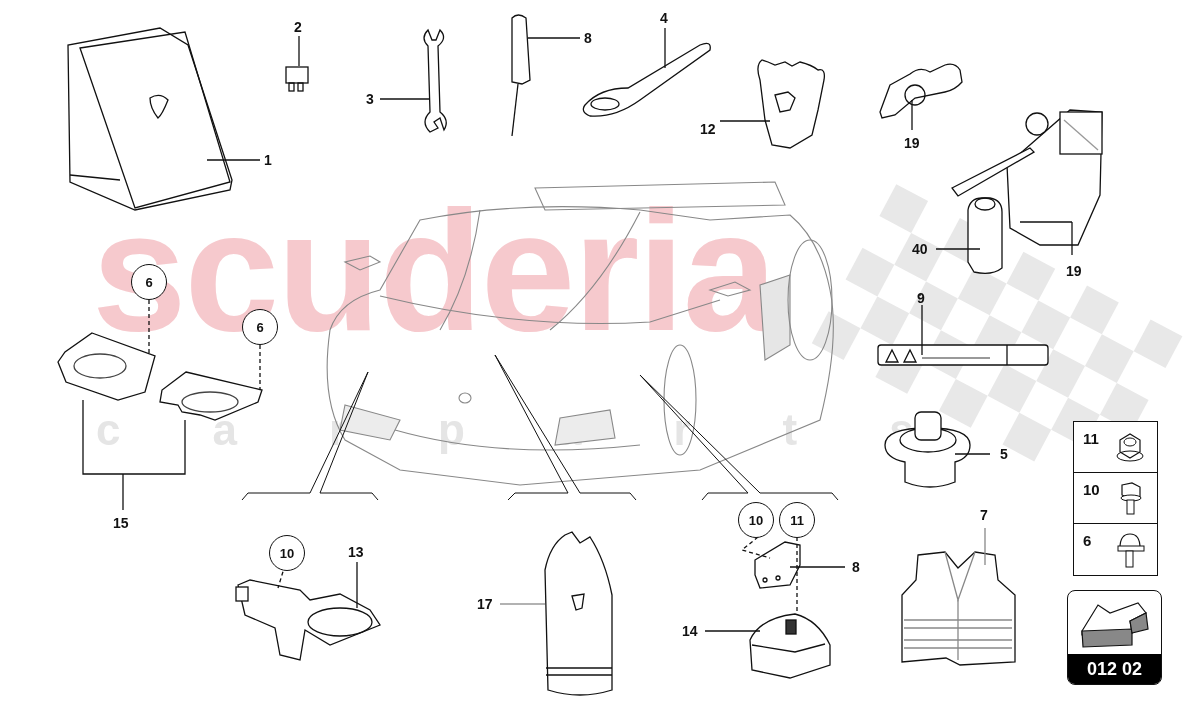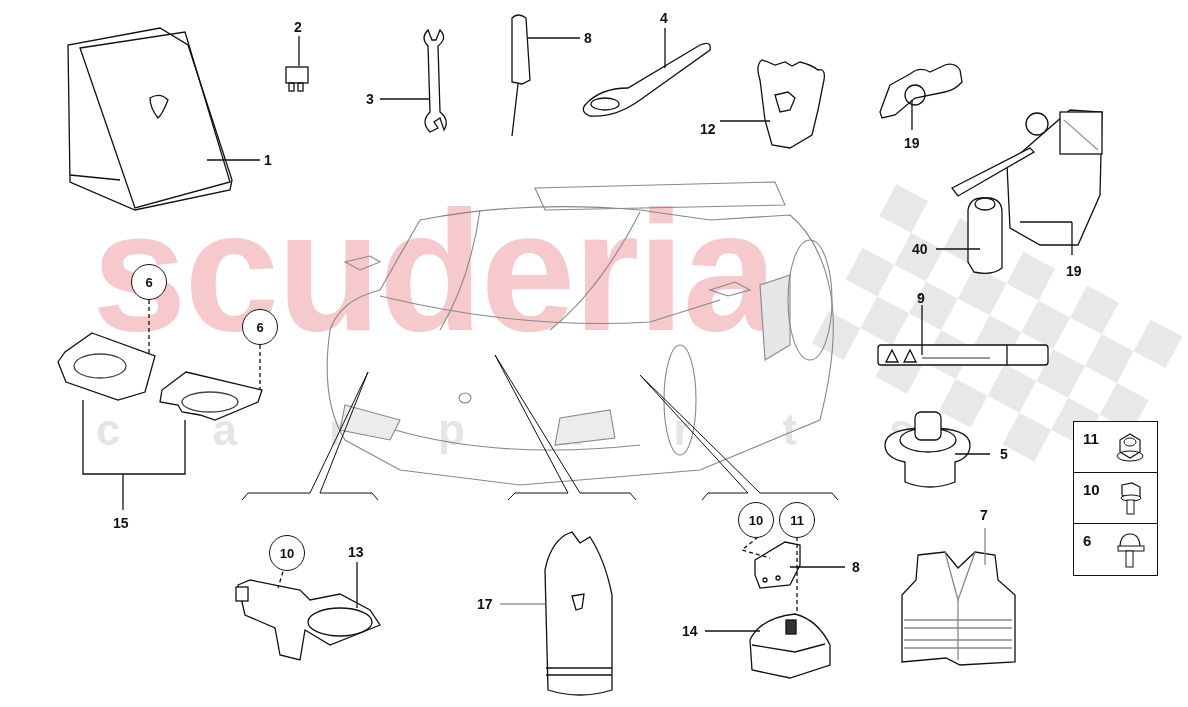--- a/index.html
+++ b/index.html
@@ -267,13 +267,21 @@
     <div class="legend-row">
       <span class="legend-num">6</span>
       <svg class="legend-icon" width="40" height="44" style="left:36px;top:2px;">
         <path d="M10 22 Q10 8 20 8 Q30 8 30 22" fill="#fff" stroke="#111" stroke-width="1.2"></path>
         <rect x="8" y="20" width="26" height="5" fill="#fff" stroke="#111"></rect>
         <rect x="16" y="25" width="7" height="16" fill="#fff" stroke="#111"></rect>
       </svg>
     </div>
   </div>
 
+  <div class="badge">
+    <svg width="95" height="65" style="left:0;top:0;">
+      <path d="M14 40 L30 14 L42 22 L70 12 L78 22 L62 30 L64 42 L14 44 Z" fill="#fff" stroke="#111" stroke-width="1.2"></path>
+      <path d="M14 40 L64 38 L64 54 L15 56 Z" fill="#888" stroke="#111" stroke-width="1.2"></path>
+      <path d="M62 30 L78 22 L80 38 L64 42 Z" fill="#888" stroke="#111" stroke-width="1.2"></path>
+    </svg>
+    <div class="badge-code">012 02</div>
+  </div>
 </div>
 
 </body></html>

